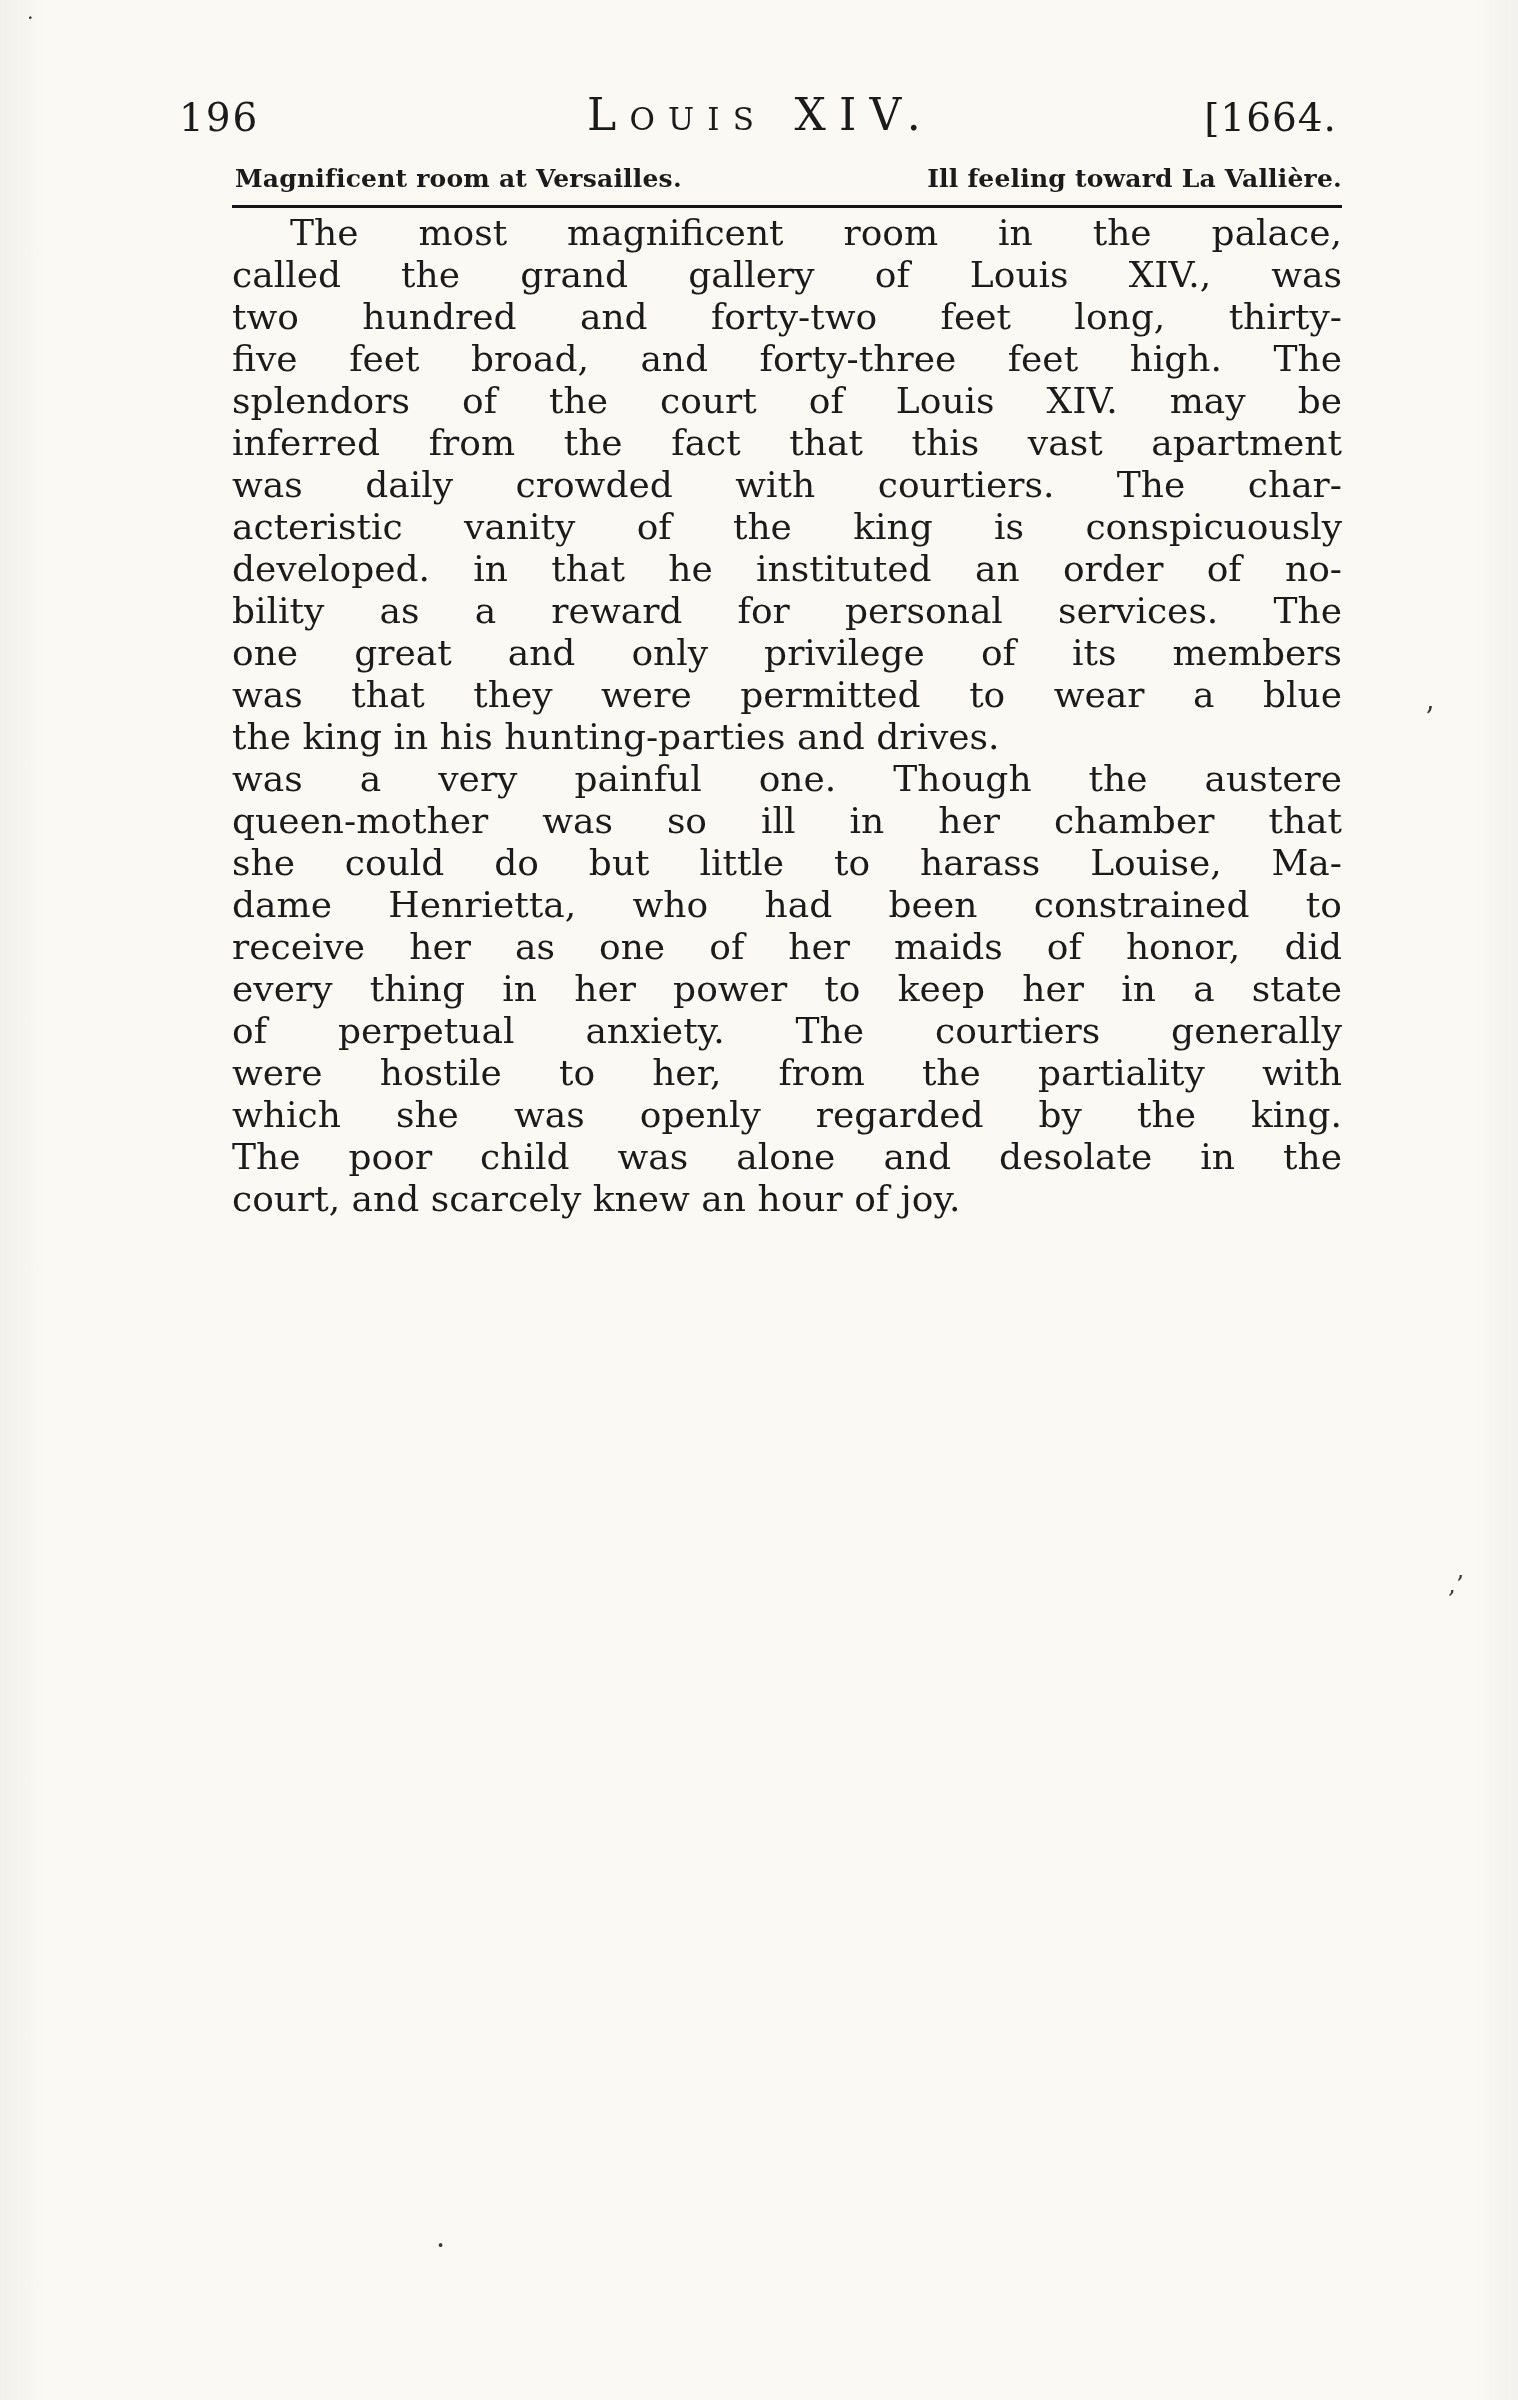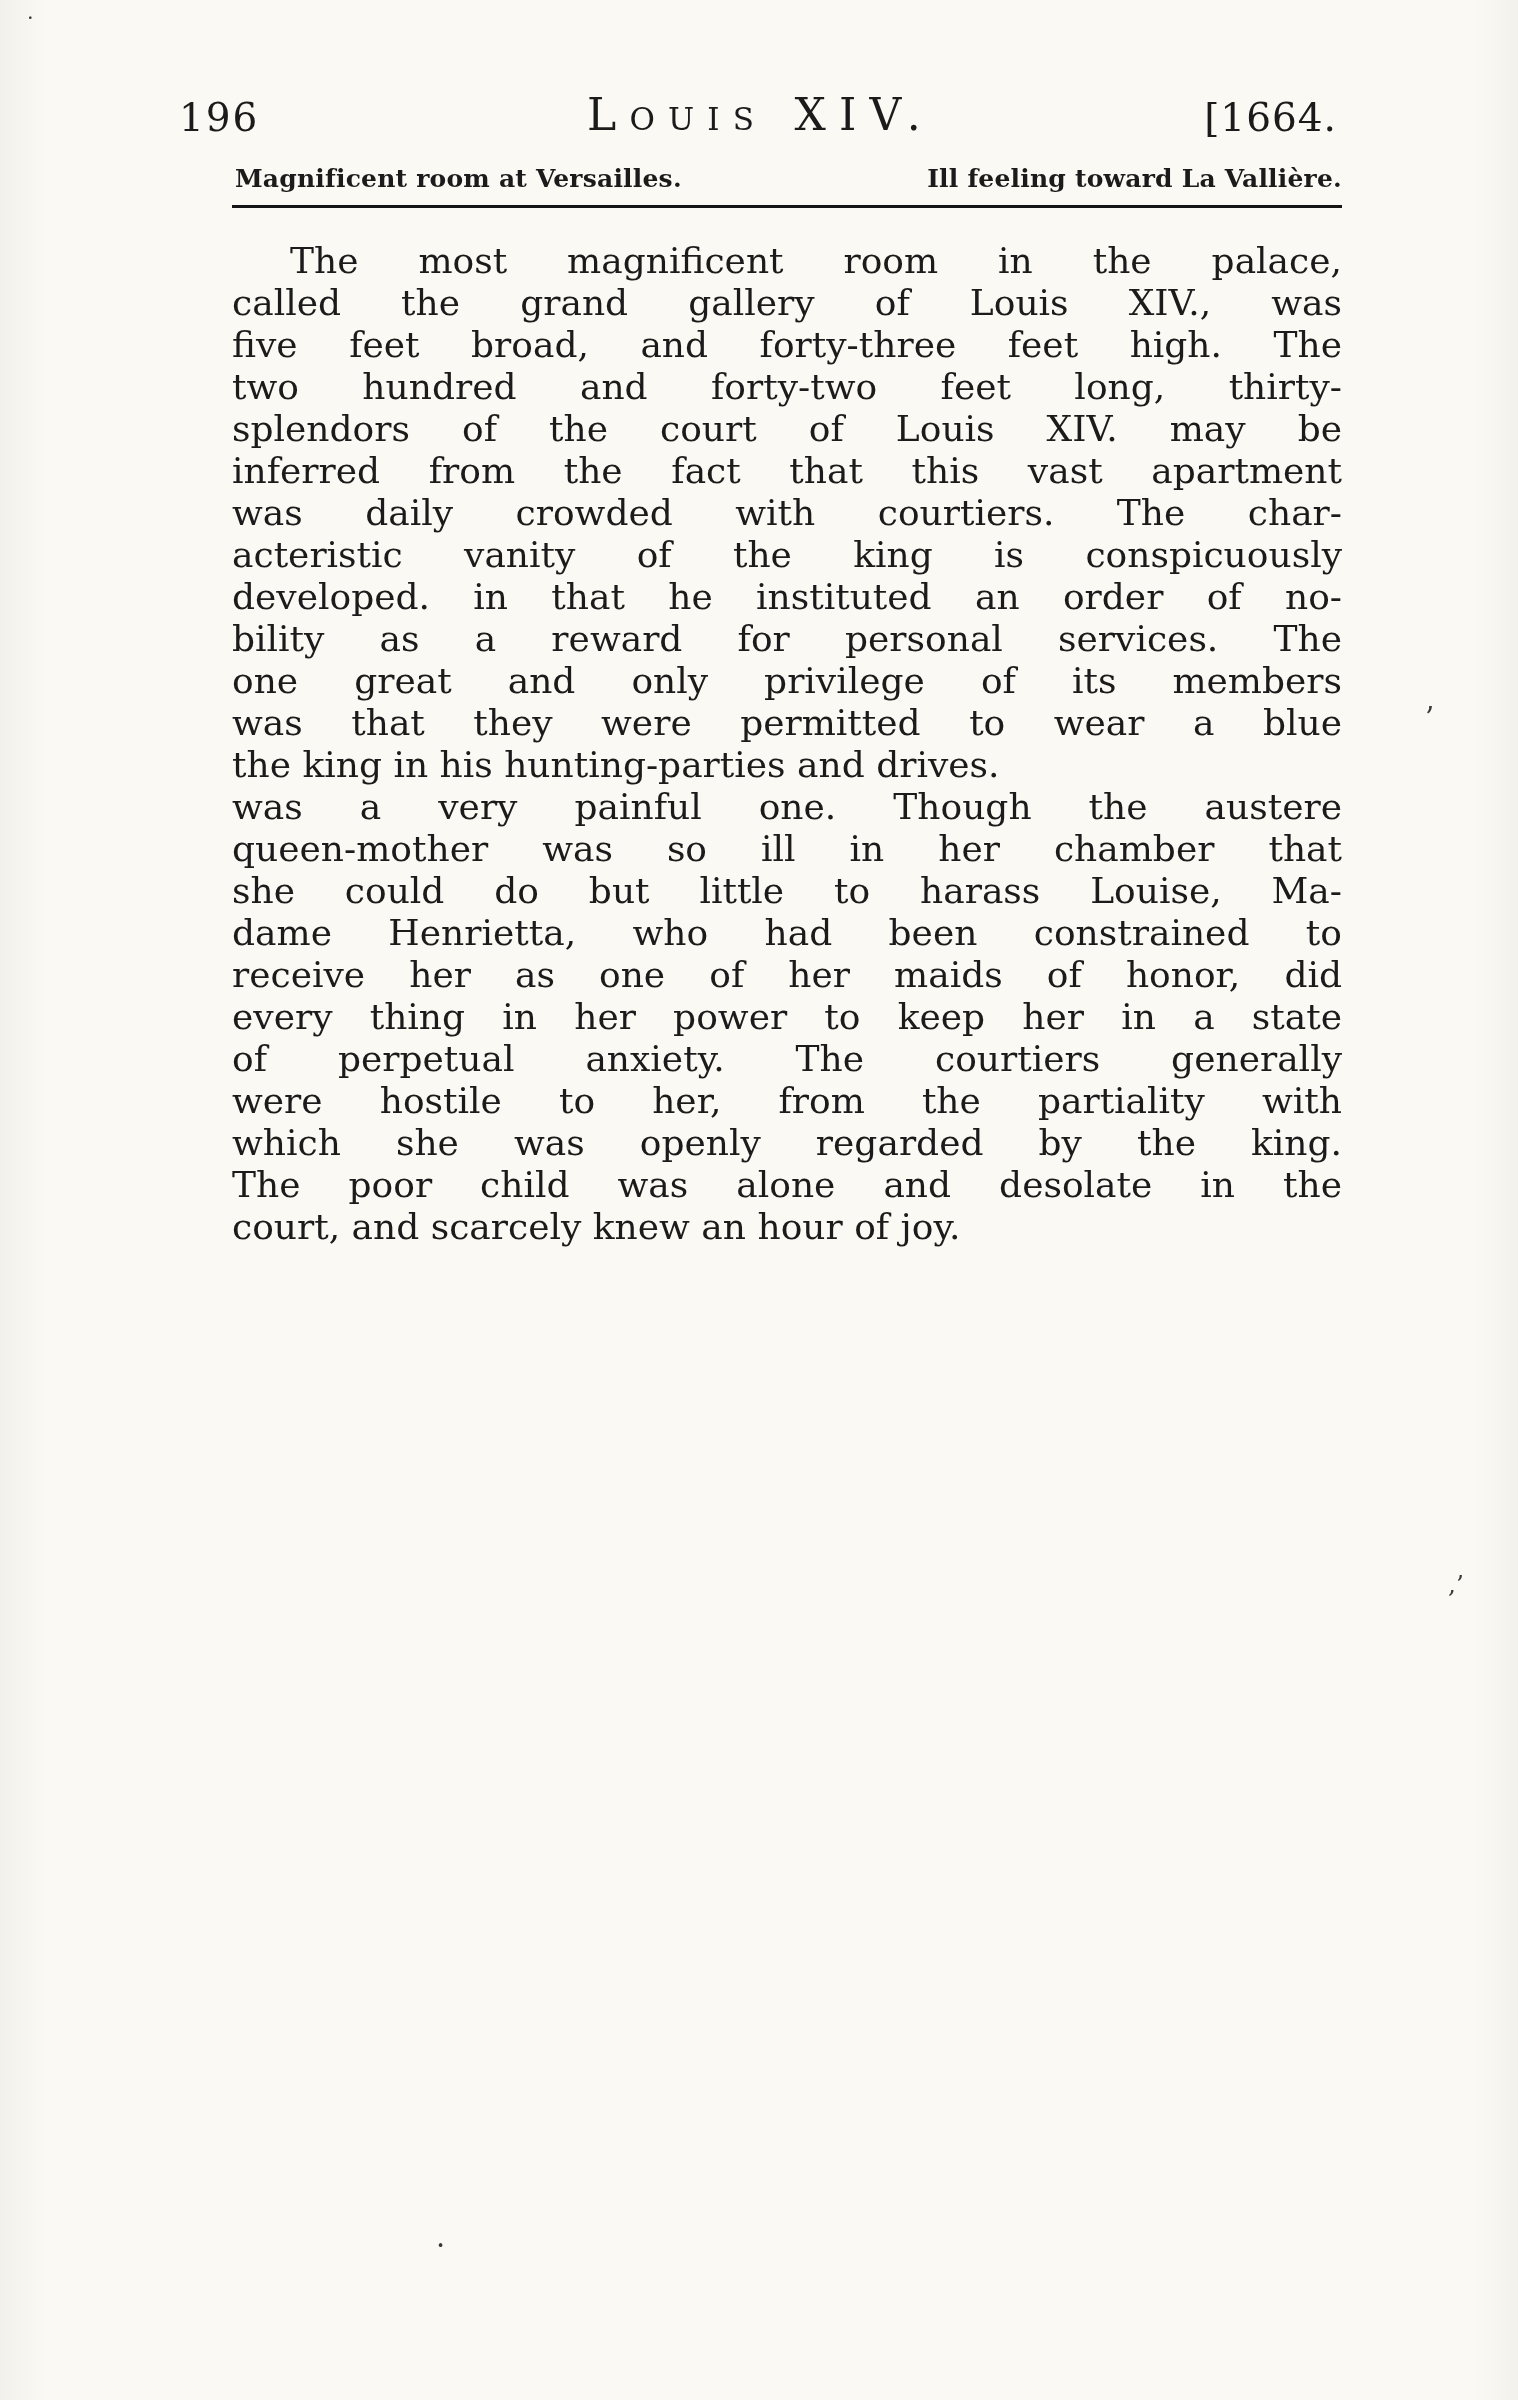--- a/index.html
+++ b/index.html
@@ -74,21 +74,21 @@
   .rule {
     position: absolute;
     top: 205px;
     left: 232px;
     width: 1110px;
     border-bottom: 3.9px solid #151515;
   }
 
   .body-text {
     position: absolute;
-    top: 240px;
+    top: 212px;
     left: 232px;
     width: 1110px;
     font-size: 36px;
     line-height: 42px;
   }
   .paragraph { margin: 0; }
   .line {
     text-align: justify;
     text-align-last: justify;
     white-space: nowrap;
@@ -121,22 +121,22 @@
     <span>Magnificent room at Versailles.</span>
     <span>Ill feeling toward La Vallière.</span>
   </div>
 
   <div class="rule"></div>
 
   <div class="body-text" id="body-text">
       <div class="paragraph">
         <div class="line first">The most magnificent room in the palace,</div>
         <div class="line">called the grand gallery of Louis XIV., was</div>
+        <div class="line">two hundred and forty-two feet long, thirty-</div>
         <div class="line">five feet broad, and forty-three feet high. The</div>
-        <div class="line">two hundred and forty-two feet long, thirty-</div>
         <div class="line">splendors of the court of Louis XIV. may be</div>
         <div class="line">inferred from the fact that this vast apartment</div>
         <div class="line">was daily crowded with courtiers. The char-</div>
         <div class="line">acteristic vanity of the king is conspicuously</div>
         <div class="line">developed. in that he instituted an order of no-</div>
         <div class="line">bility as a reward for personal services. The</div>
         <div class="line">one great and only privilege of its members</div>
         <div class="line">was that they were permitted to wear a blue</div>
         <div class="line last">the king in his hunting-parties and drives.</div>
       </div>

